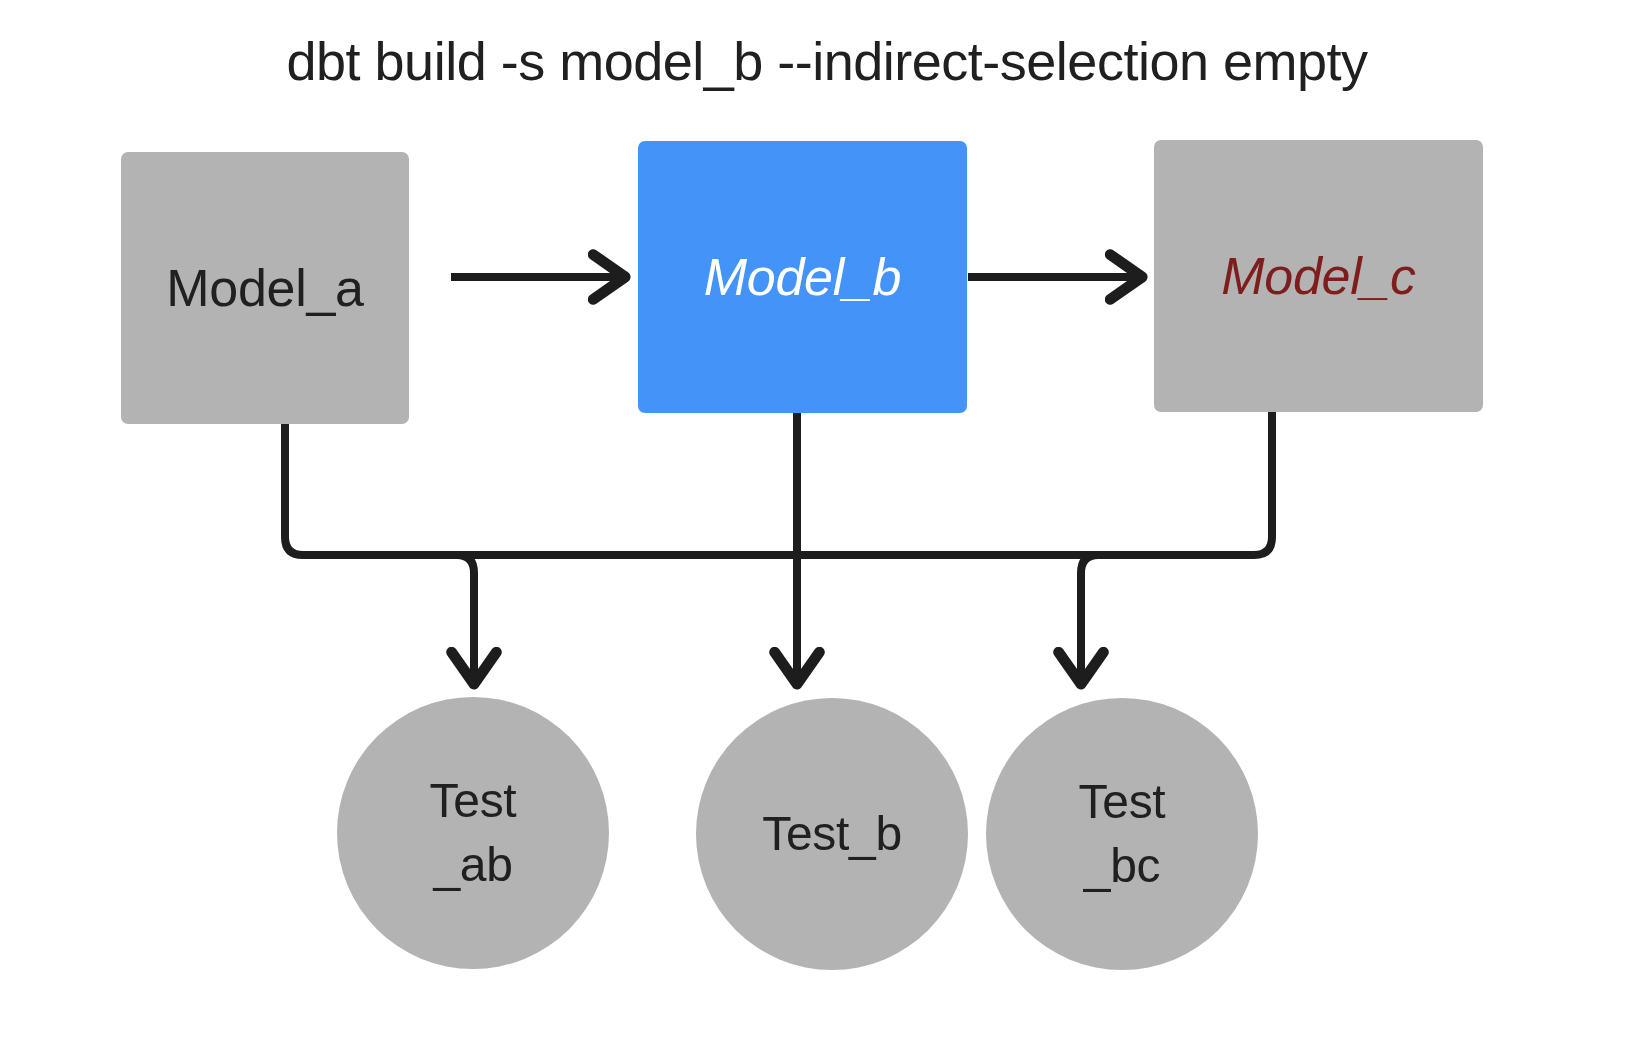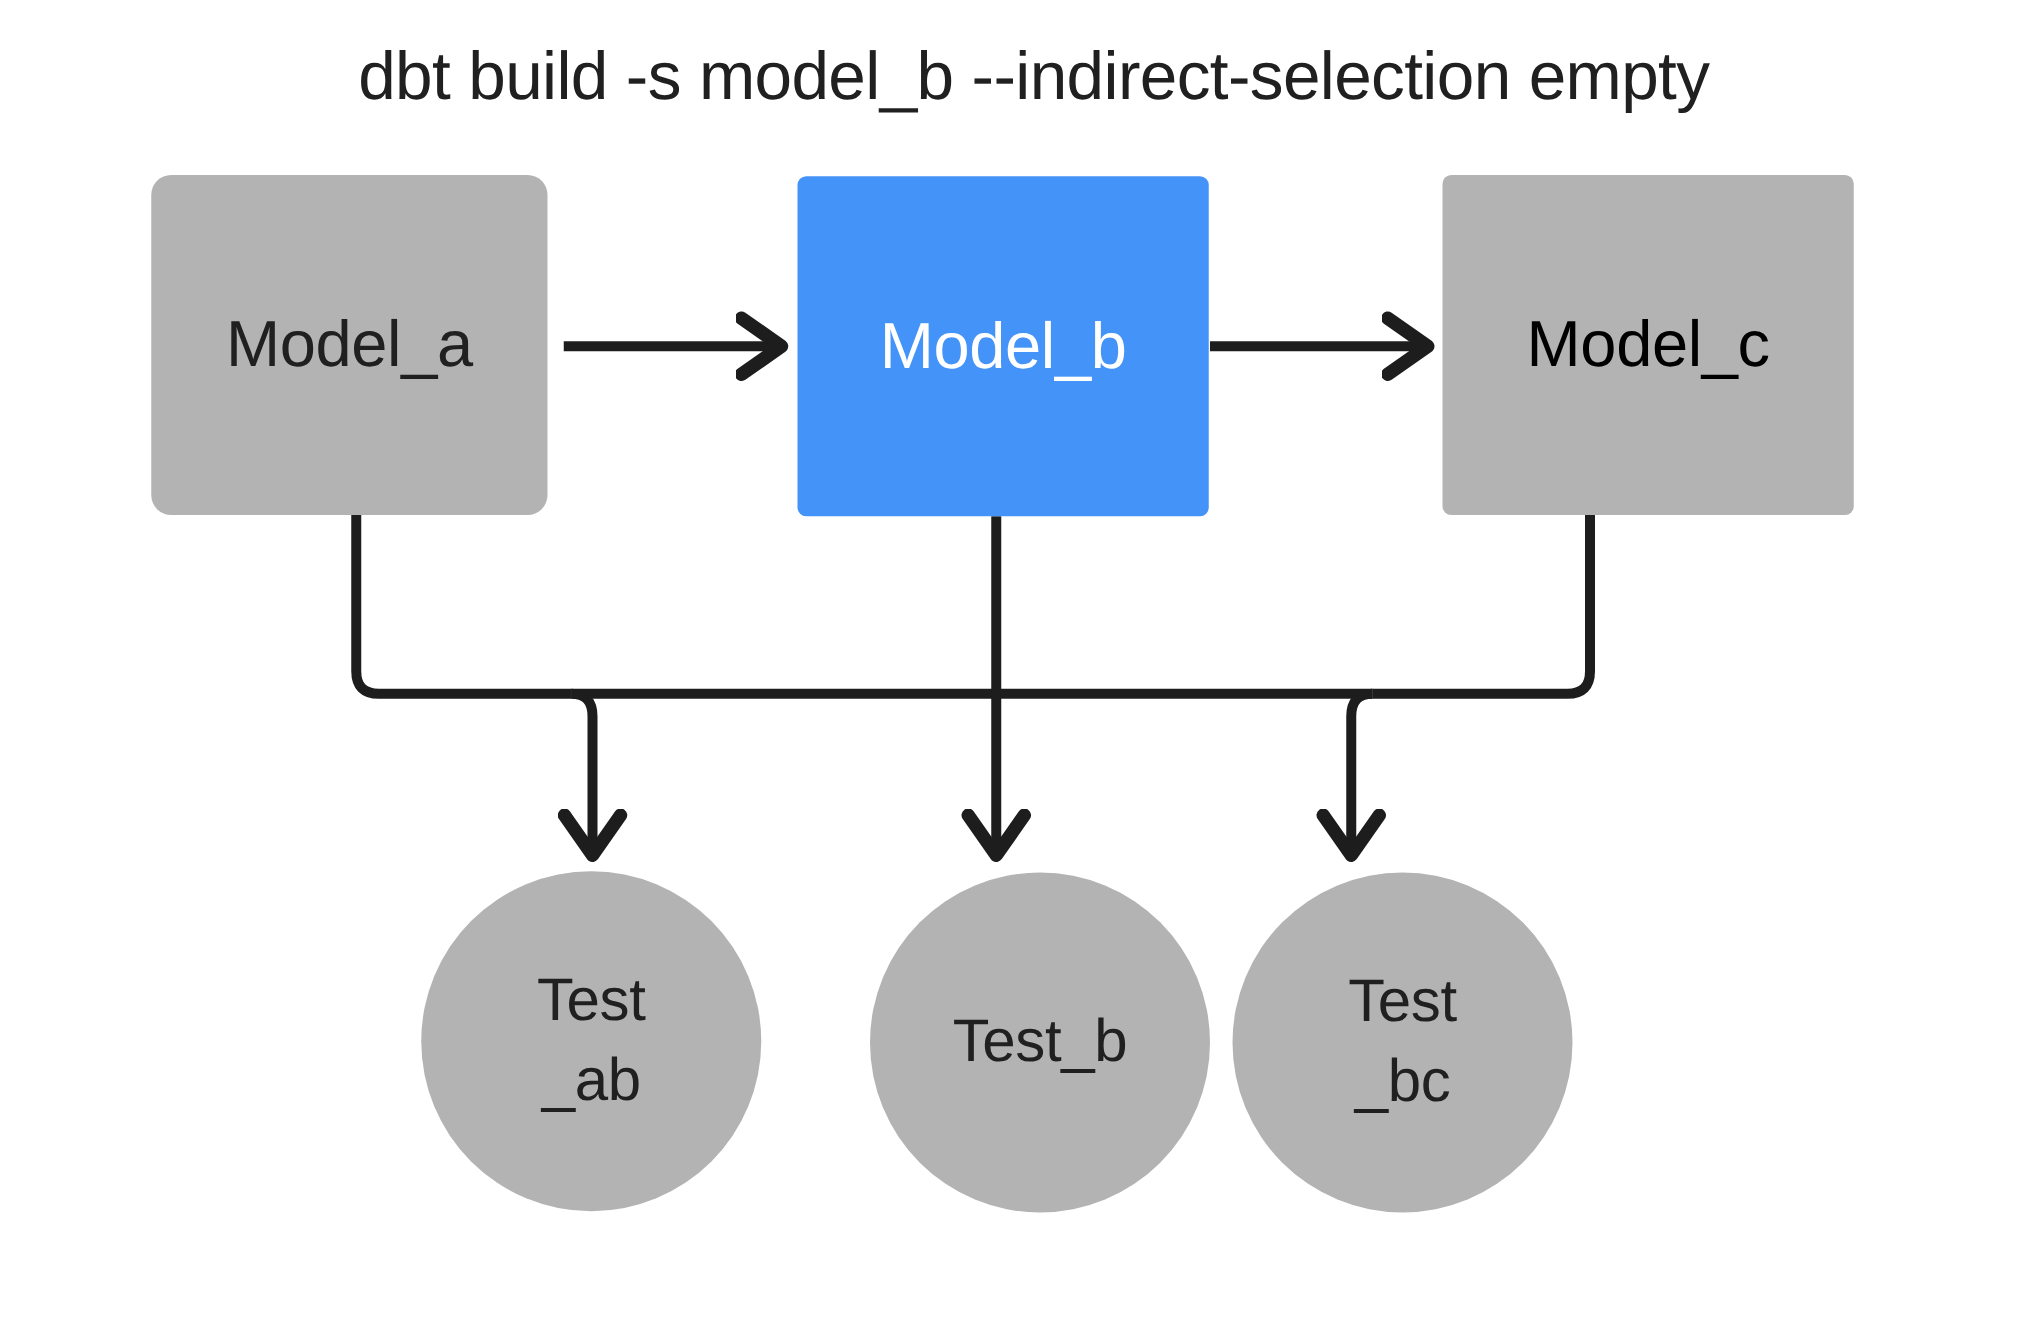--- a/index.html
+++ b/index.html
@@ -64,22 +64,22 @@
     line-height: 84px;
     text-align: center;
     color: #202020;
     white-space: pre-line;
     letter-spacing: -0.3px;
   }
   .node-circle.two-line .node-label {
     line-height: 64px;
   }
   
-  #model-a  { left: 121px;  top: 140px; width: 317px; height: 272px; border-radius: 16px; }
-  #model-b  { left: 638px;  top: 141px; width: 329px; height: 272px; }
+  #model-a  { left: 121px;  top: 152px; width: 288px; height: 272px; }
+  #model-b  { left: 638px;  top: 141px; width: 329px; height: 272px; font-style: italic; }
   #model-c  { left: 1154px; top: 140px; width: 329px; height: 272px; }
   #test-ab  { left: 337px;  top: 697px; width: 272px; height: 272px; }
   #test-b   { left: 696px;  top: 698px; width: 272px; height: 272px; }
   #test-bc  { left: 986px;  top: 698px; width: 272px; height: 272px; }
 </style>
 </head>
 <body>
 
 <div id="canvas">
 
@@ -114,21 +114,21 @@
 
   <div class="node-box" id="model-a" style="background:#b3b3b3;">
     <span class="node-label" style="color:#202020;">Model_a</span>
   </div>
 
   <div class="node-box" id="model-b" style="background:#4493f8;">
     <span class="node-label" style="color:#ffffff;">Model_b</span>
   </div>
 
   <div class="node-box" id="model-c" style="background:#b3b3b3;">
-    <span class="node-label" style="color:#000000;">Model_c</span>
+    <span class="node-label" style="color:#7f1d1d;font-style:italic;">Model_c</span>
   </div>
 
   <div class="node-circle two-line" id="test-ab" style="background:#b3b3b3;">
     <span class="node-label">Test
 _ab</span>
   </div>
 
   <div class="node-circle" id="test-b" style="background:#b3b3b3;">
     <span class="node-label">Test_b</span>
   </div>

